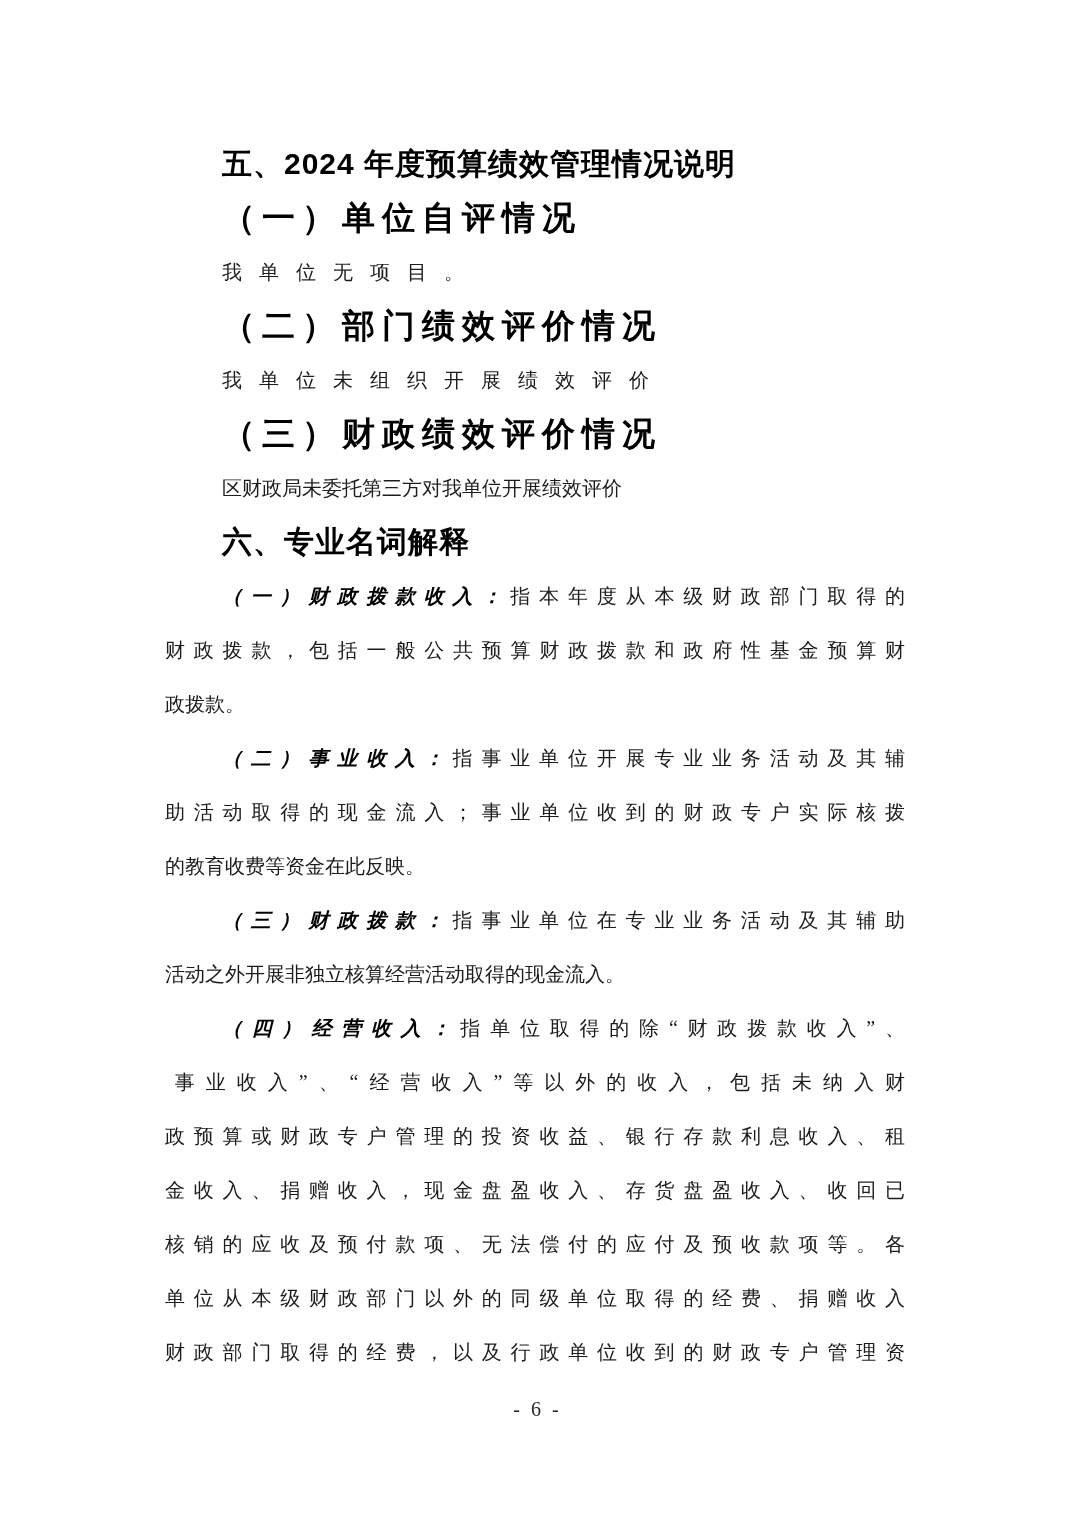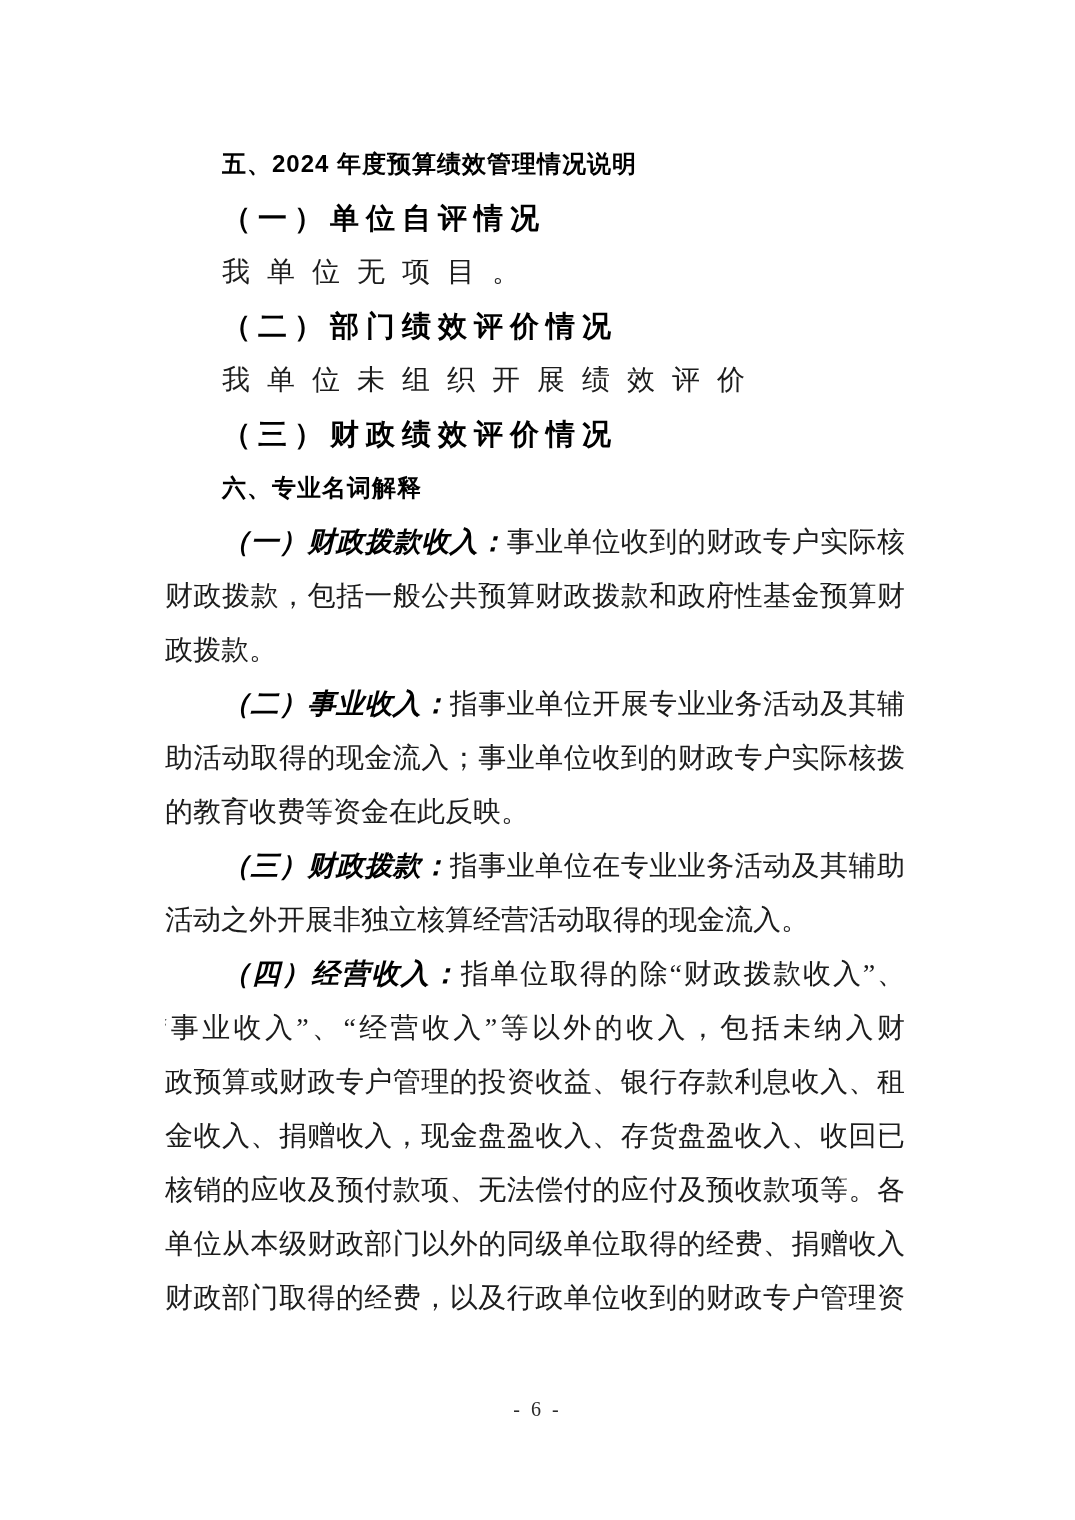--- a/index.html
+++ b/index.html
@@ -11,43 +11,43 @@
   }
   .textblock {
     position:absolute;
     left:165px; top:137px;
     width:740px;
   }
   .line {
     height:54px;
     line-height:54px;
     font-family:"Liberation Serif","DejaVu Serif",serif;
-    font-size:28px;
+    font-size:20px;
     color:#1c1c1c;
     white-space:nowrap;
   }
   .line.full {
     white-space:normal;
     text-align:justify;
     text-align-last:justify;
     overflow:hidden;
   }
   .line.ind { padding-left:57px; }
   .line.wide { letter-spacing:17px; }
   .line.hang { text-indent:-10px; }
   .line.h1 {
     font-family:"Liberation Sans","DejaVu Sans",sans-serif;
     font-weight:700;
-    font-size:24px;
+    font-size:30px;
     color:#000000;
     letter-spacing:1px;
   }
   .line.h2 {
     font-weight:700;
-    font-size:29px;
+    font-size:33px;
     letter-spacing:7px;
     color:#000000;
   }
   .lead { font-weight:700; color:#000000;font-style:italic; }
   .footer {
     position:absolute;
     top:1398px; left:0; width:100%;
     text-align:center;
     font-family:"Liberation Serif","DejaVu Serif",serif;
     font-size:20px;
@@ -59,22 +59,23 @@
 <body>
 
 <div class="page">
   <div class="textblock" id="textblock">
       <div class="line h1 ind"><span class="rest">五、2024 年度预算绩效管理情况说明</span></div>
       <div class="line h2 ind"><span class="rest">（一）单位自评情况</span></div>
       <div class="line p ind wide"><span class="rest">我单位无项目。</span></div>
       <div class="line h2 ind"><span class="rest">（二）部门绩效评价情况</span></div>
       <div class="line p ind wide"><span class="rest">我单位未组织开展绩效评价</span></div>
       <div class="line h2 ind"><span class="rest">（三）财政绩效评价情况</span></div>
+      <div class="line p ind"><span class="rest">区财政局未委托第三方对我单位开展绩效评价</span></div>
       <div class="line h1 ind"><span class="rest">六、专业名词解释</span></div>
-      <div class="line p ind full"><span class="lead">（一）财政拨款收入：</span><span class="rest">事业单位收到的财政专户实际核拨</span></div>
+      <div class="line p ind full"><span class="lead">（一）财政拨款收入：</span><span class="rest">指本年度从本级财政部门取得的</span></div>
       <div class="line p full"><span class="rest">财政拨款，包括一般公共预算财政拨款和政府性基金预算财</span></div>
       <div class="line p"><span class="rest">政拨款。</span></div>
       <div class="line p ind full"><span class="lead">（二）事业收入：</span><span class="rest">指事业单位开展专业业务活动及其辅</span></div>
       <div class="line p full"><span class="rest">助活动取得的现金流入；事业单位收到的财政专户实际核拨</span></div>
       <div class="line p"><span class="rest">的教育收费等资金在此反映。</span></div>
       <div class="line p ind full"><span class="lead">（三）财政拨款：</span><span class="rest">指事业单位在专业业务活动及其辅助</span></div>
       <div class="line p"><span class="rest">活动之外开展非独立核算经营活动取得的现金流入。</span></div>
       <div class="line p ind full"><span class="lead">（四）经营收入：</span><span class="rest">指单位取得的除“财政拨款收入”、</span></div>
       <div class="line p full hang"><span class="rest">“事业收入”、“经营收入”等以外的收入，包括未纳入财</span></div>
       <div class="line p full"><span class="rest">政预算或财政专户管理的投资收益、银行存款利息收入、租</span></div>

